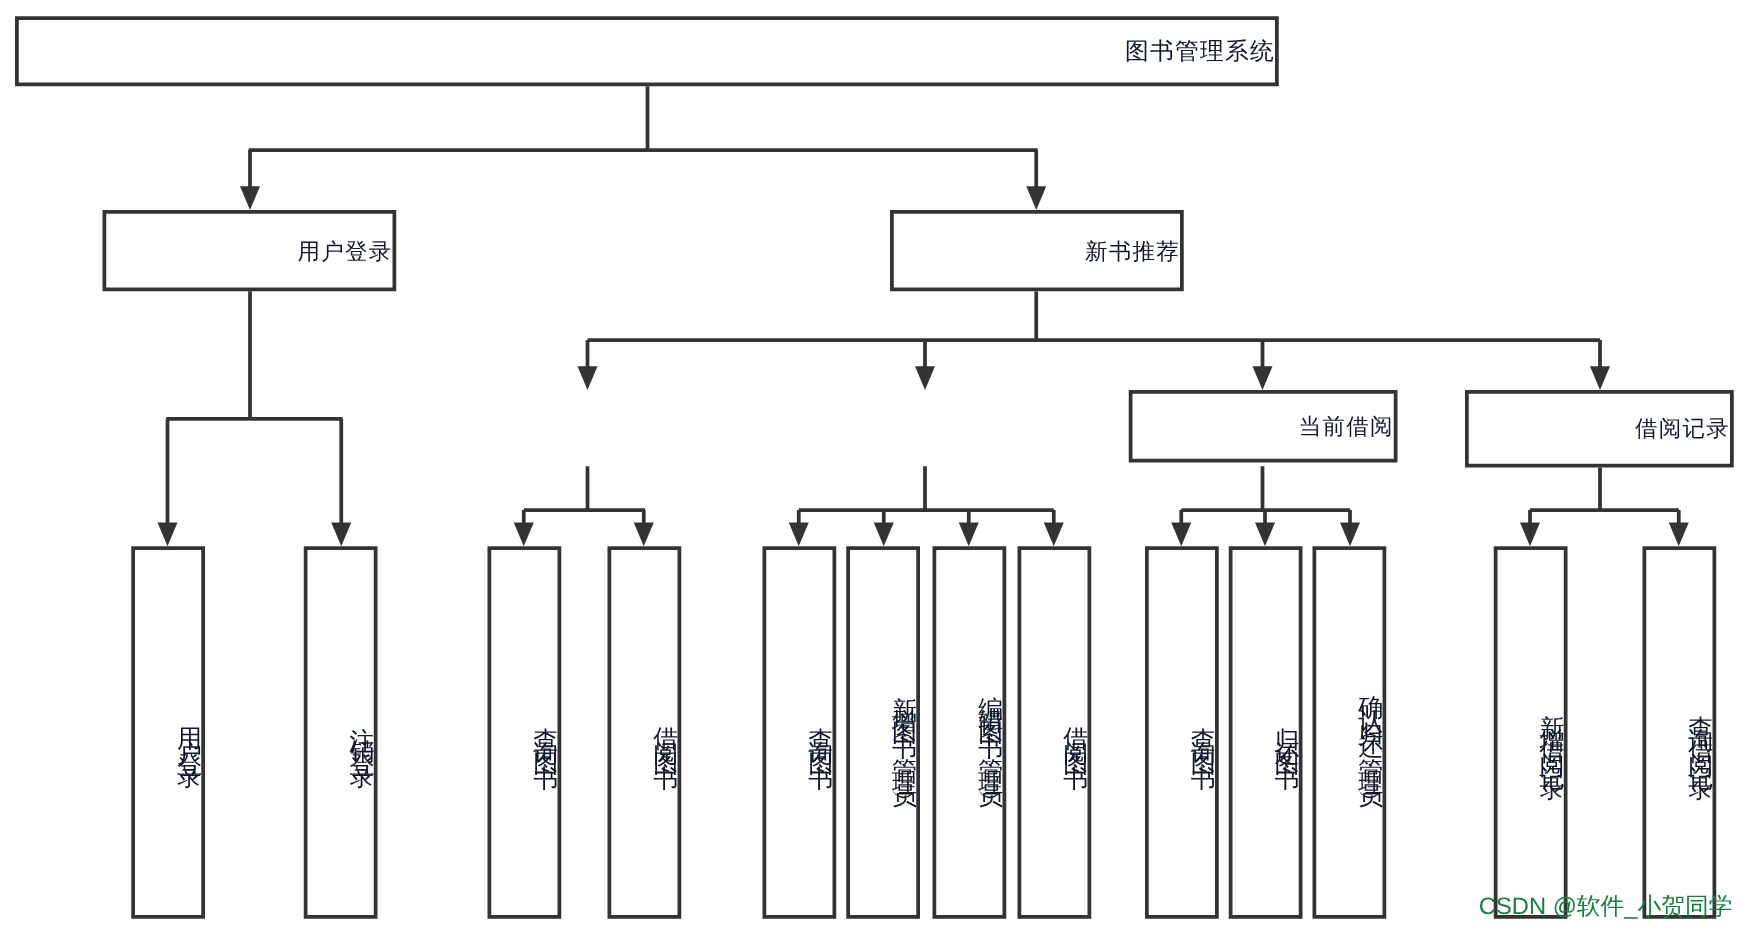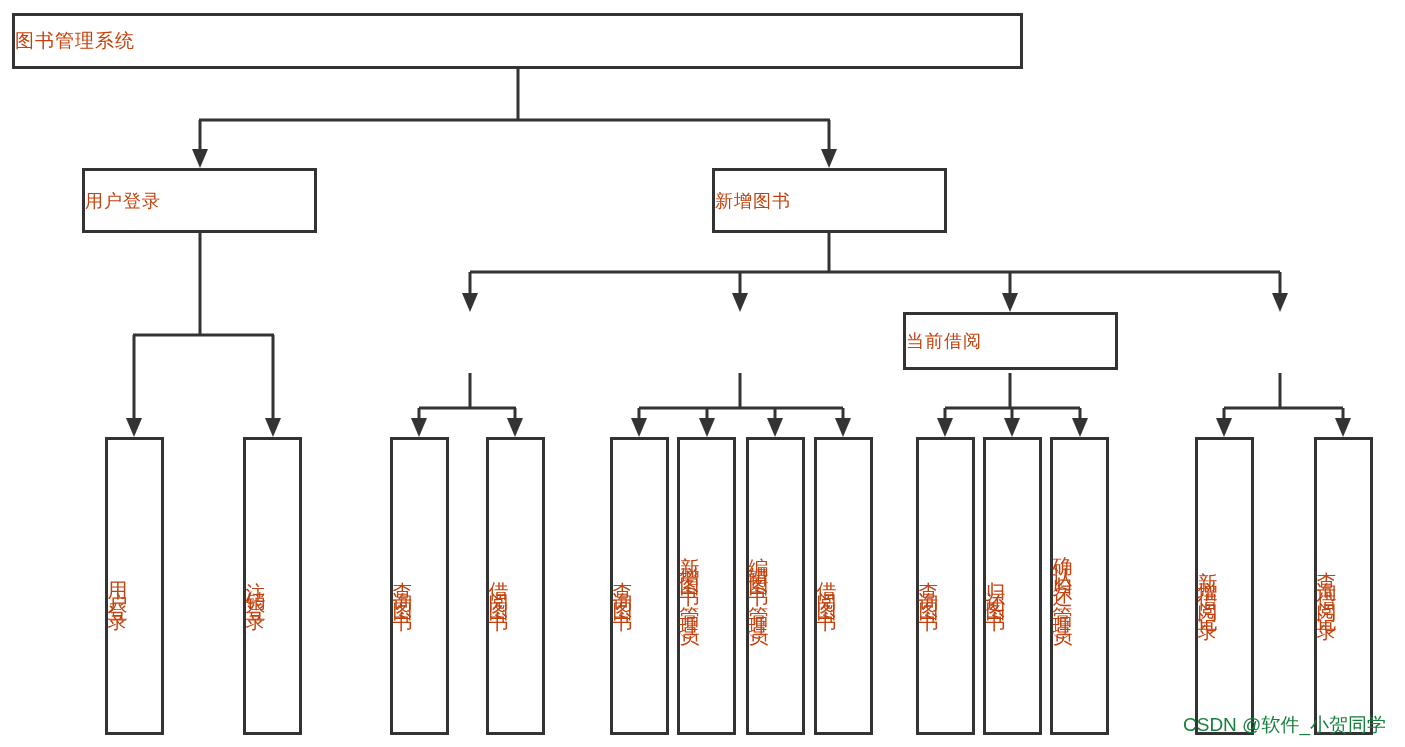--- a/index.html
+++ b/index.html
@@ -15,24 +15,24 @@
     position: absolute;
     left: 0; top: 0;
     width: 1405px; height: 747px;
     z-index: 1;
   }
   .node {
     position: absolute;
     box-sizing: border-box;
     border: 3px solid #333333;
     background: #ffffff;
-    color: #c2410c;
+    color: #0f172a;
     display: flex;
     align-items: center;
-    justify-content: flex-start;
+    justify-content: flex-end;
     z-index: 2;
   }
   .h-node { font-size: 18px; letter-spacing: 1px; }
   .root-node { font-size: 19px; letter-spacing: 1px; }
   .leaf { padding: 4px 0; }
   .leaf > span {
     writing-mode: vertical-rl;
     text-orientation: mixed;
     font-size: 20px;
     line-height: 1;
@@ -134,26 +134,29 @@
   </svg>
 
   <div id="n-root" class="node root-node">
     <span>图书管理系统</span>
   </div>
 
   <div id="n-user" class="node h-node">
     <span>用户登录</span>
   </div>
   <div id="n-mgmt" class="node h-node">
-    <span>新增图书</span>
+    <span>新书推荐</span>
   </div>
 
   <div id="n-l3c" class="node h-node">
     <span>当前借阅</span>
   </div>
+  <div id="n-l3d" class="node h-node">
+    <span>借阅记录</span>
+  </div>
 
   <div id="lf-u1" class="node leaf">
     <span>用户登录</span>
   </div>
   <div id="lf-u2" class="node leaf">
     <span>注销登录</span>
   </div>
 
   <div id="lf-n1" class="node leaf">
     <span>查询图书</span>

